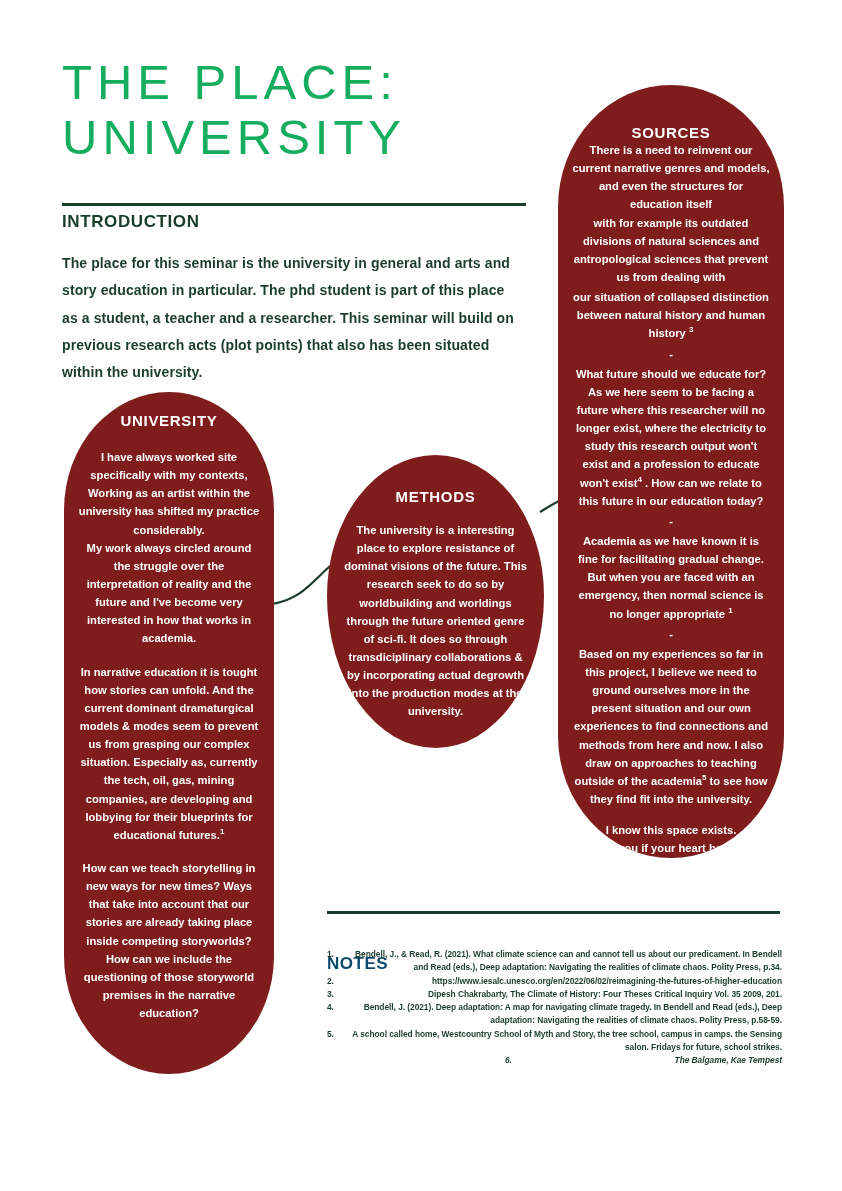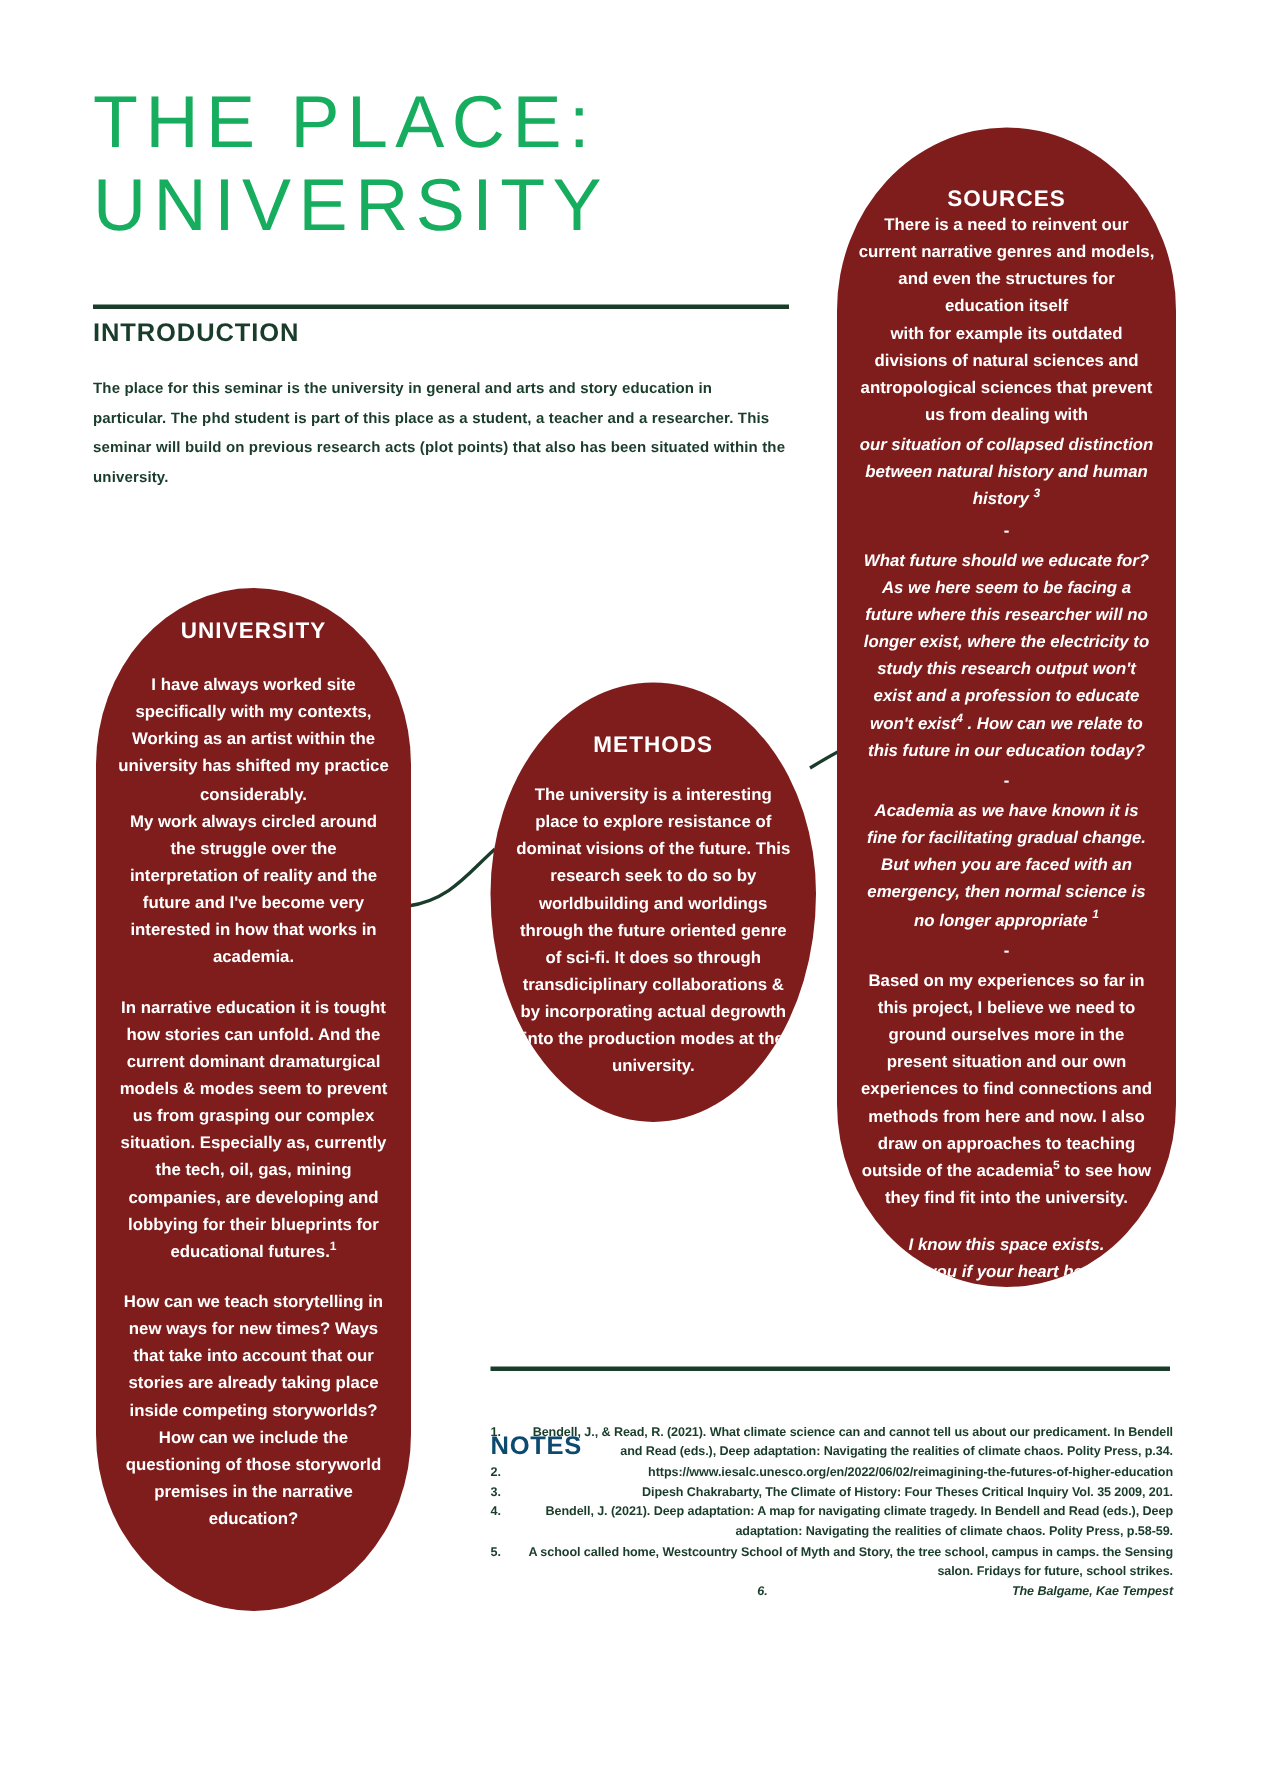--- a/index.html
+++ b/index.html
@@ -42,21 +42,21 @@
     color: #1a3d2b;
     font-size: 17px;
     font-weight: 700;
     letter-spacing: 0.6px;
   }
   #intro-body {
     position: absolute;
     left: 62px; top: 250px;
     width: 462px;
     color: #1a3d2b;
-    font-size: 10px;
+    font-size: 14px;
     font-weight: 700;
     line-height: 1.95;
     letter-spacing: 0.1px;
   }
 
   
   #connectors {
     position: absolute;
     left: 0; top: 0;
     width: 842px; height: 1191px;
@@ -77,21 +77,21 @@
     letter-spacing: 0.7px;
     color: #ffffff;
   }
   .blob-body {
     font-size: 11.2px;
     font-weight: 700;
     line-height: 1.62;
     color: #ffffff;
     white-space: pre-line;
   }
-  .blob-body.italic { font-style: italic; }
+  .blob-body.italic { }
 
   
   #background-blob {
     left: 64px; top: 392px;
     width: 210px; height: 682px;
     border-radius: 105px / 118px;
   }
   #background-blob .blob-heading { margin-top: 20px; }
   #bg-para-wrap {
     padding: 0 14px;

